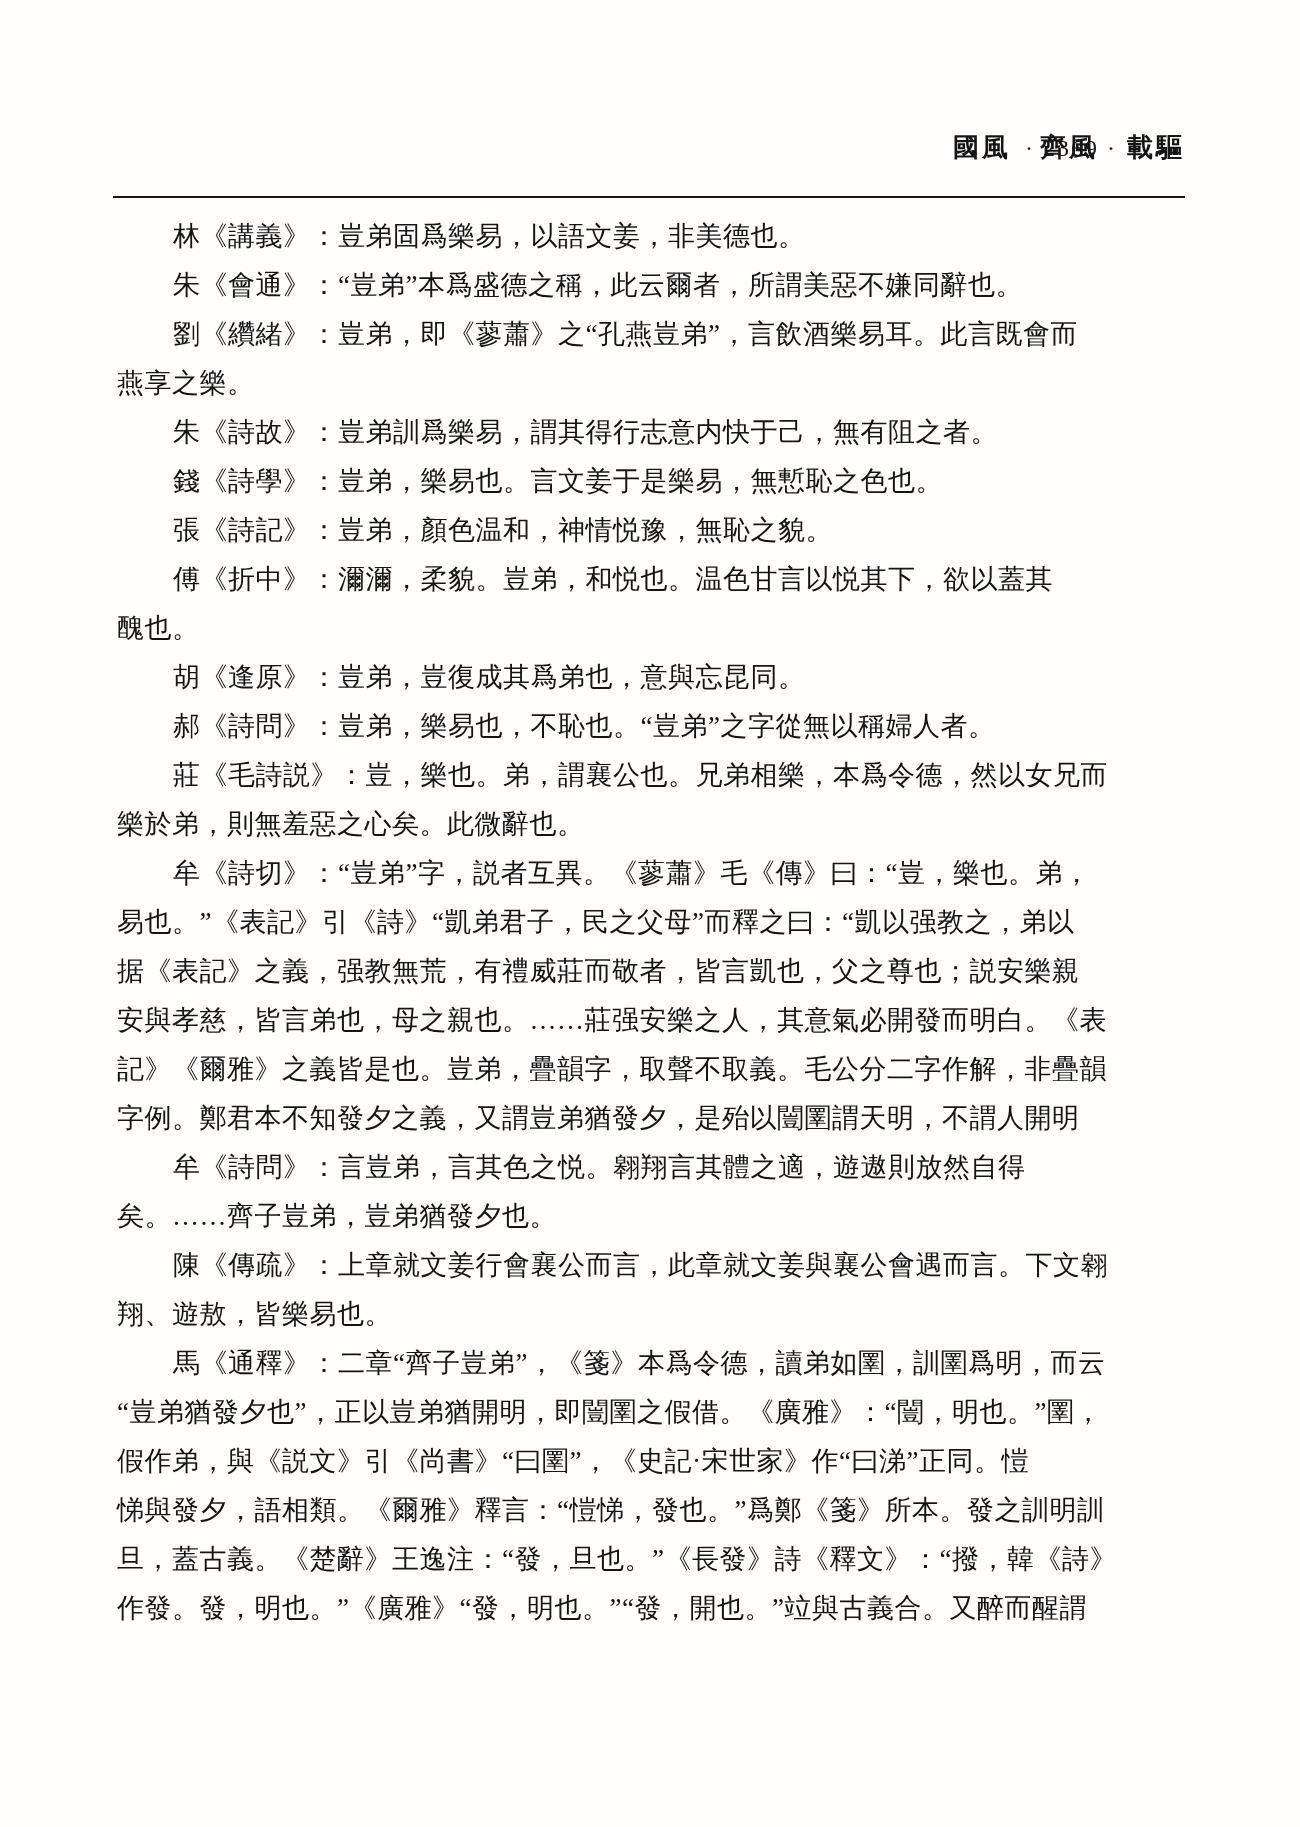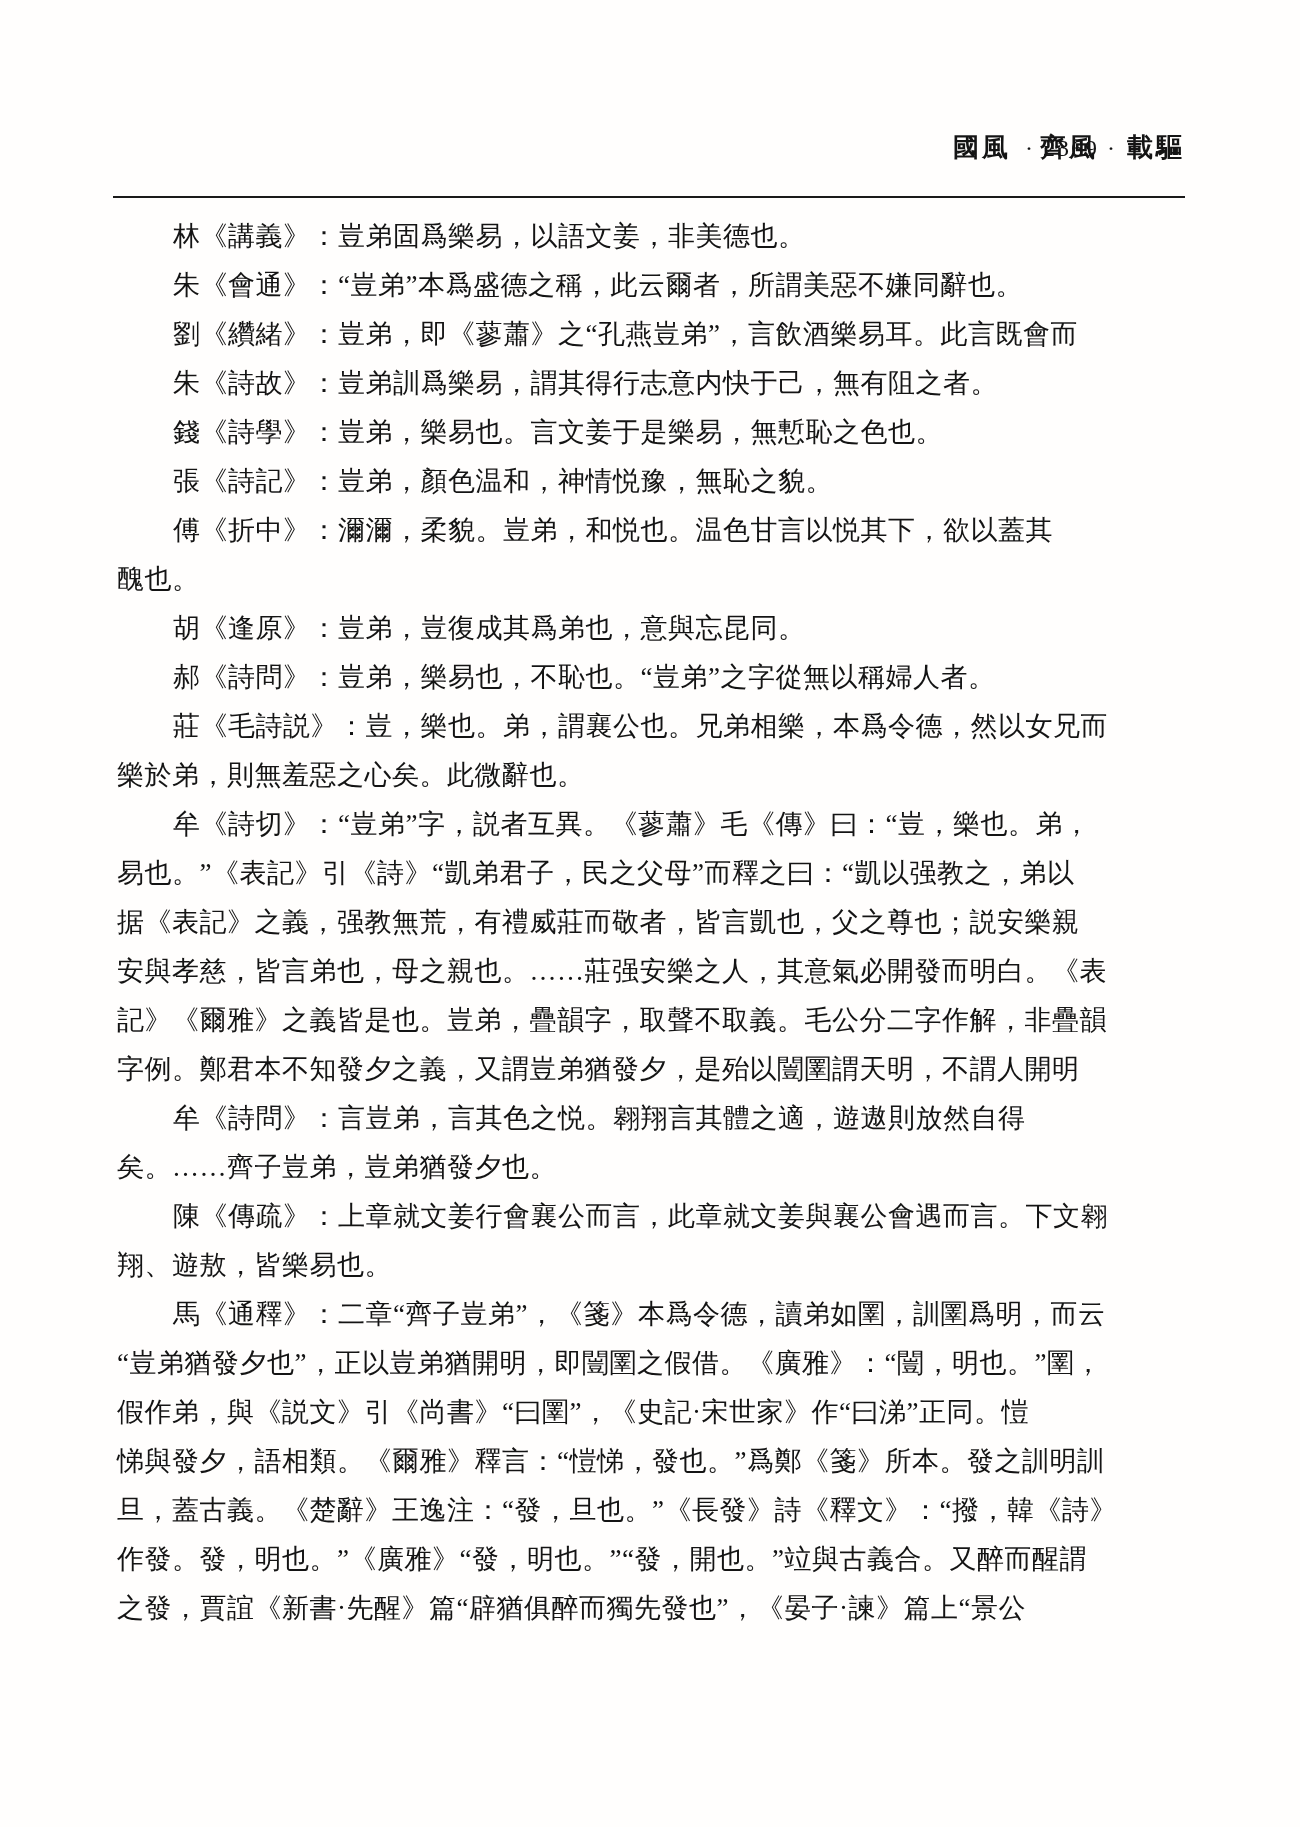--- a/index.html
+++ b/index.html
@@ -65,20 +65,21 @@
     <div class="header-title">國風　齊風　載驅</div>
     <div class="page-number">· 2369 ·</div>
   </div>
 
   <div class="divider"></div>
 
   <div class="text-block">
       <div class="text-line indent">林《講義》：豈弟固爲樂易，以語文姜，非美德也。</div>
       <div class="text-line indent">朱《會通》：“豈弟”本爲盛德之稱，此云爾者，所謂美惡不嫌同辭也。</div>
       <div class="text-line indent">劉《纘緒》：豈弟，即《蓼蕭》之“孔燕豈弟”，言飲酒樂易耳。此言既會而</div>
+      <div class="text-line">燕享之樂。</div>
       <div class="text-line indent">朱《詩故》：豈弟訓爲樂易，謂其得行志意内快于己，無有阻之者。</div>
       <div class="text-line indent">錢《詩學》：豈弟，樂易也。言文姜于是樂易，無慙恥之色也。</div>
       <div class="text-line indent">張《詩記》：豈弟，顏色温和，神情悦豫，無恥之貌。</div>
       <div class="text-line indent">傅《折中》：濔濔，柔貌。豈弟，和悦也。温色甘言以悦其下，欲以蓋其</div>
       <div class="text-line">醜也。</div>
       <div class="text-line indent">胡《逢原》：豈弟，豈復成其爲弟也，意與忘昆同。</div>
       <div class="text-line indent">郝《詩問》：豈弟，樂易也，不恥也。“豈弟”之字從無以稱婦人者。</div>
       <div class="text-line indent">莊《毛詩説》：豈，樂也。弟，謂襄公也。兄弟相樂，本爲令德，然以女兄而</div>
       <div class="text-line">樂於弟，則無羞惡之心矣。此微辭也。</div>
       <div class="text-line indent">牟《詩切》：“豈弟”字，説者互異。《蓼蕭》毛《傳》曰：“豈，樂也。弟，</div>
@@ -90,15 +91,14 @@
       <div class="text-line indent">牟《詩問》：言豈弟，言其色之悦。翱翔言其體之適，遊遨則放然自得</div>
       <div class="text-line">矣。……齊子豈弟，豈弟猶發夕也。</div>
       <div class="text-line indent">陳《傳疏》：上章就文姜行會襄公而言，此章就文姜與襄公會遇而言。下文翱</div>
       <div class="text-line">翔、遊敖，皆樂易也。</div>
       <div class="text-line indent">馬《通釋》：二章“齊子豈弟”，《箋》本爲令德，讀弟如圛，訓圛爲明，而云</div>
       <div class="text-line">“豈弟猶發夕也”，正以豈弟猶開明，即闓圛之假借。《廣雅》：“闓，明也。”圛，</div>
       <div class="text-line">假作弟，與《説文》引《尚書》“曰圛”，《史記·宋世家》作“曰涕”正同。愷</div>
       <div class="text-line">悌與發夕，語相類。《爾雅》釋言：“愷悌，發也。”爲鄭《箋》所本。發之訓明訓</div>
       <div class="text-line">旦，蓋古義。《楚辭》王逸注：“發，旦也。”《長發》詩《釋文》：“撥，韓《詩》</div>
       <div class="text-line">作發。發，明也。”《廣雅》“發，明也。”“發，開也。”竝與古義合。又醉而醒謂</div>
-      <div class="text-line">之發，賈誼《新書·先醒》篇“辟猶俱醉而獨先發也”，《晏子·諫》篇上“景公</div>
     </div>
 </div>
 
 </body></html>

